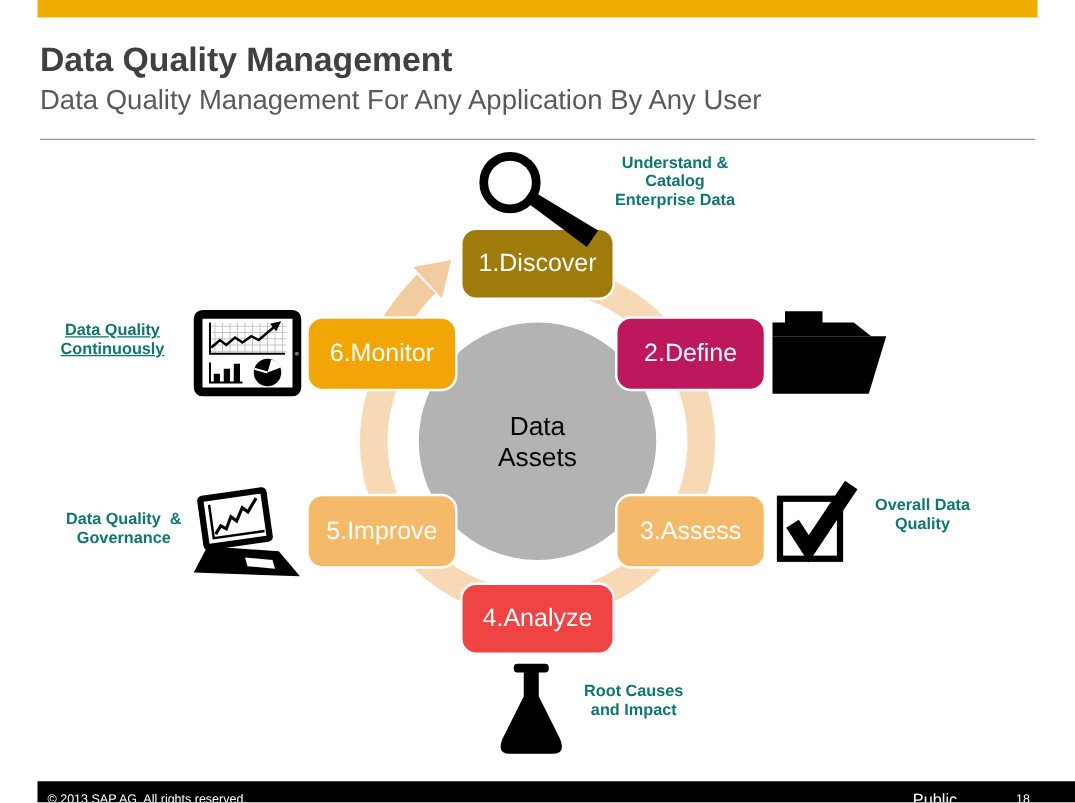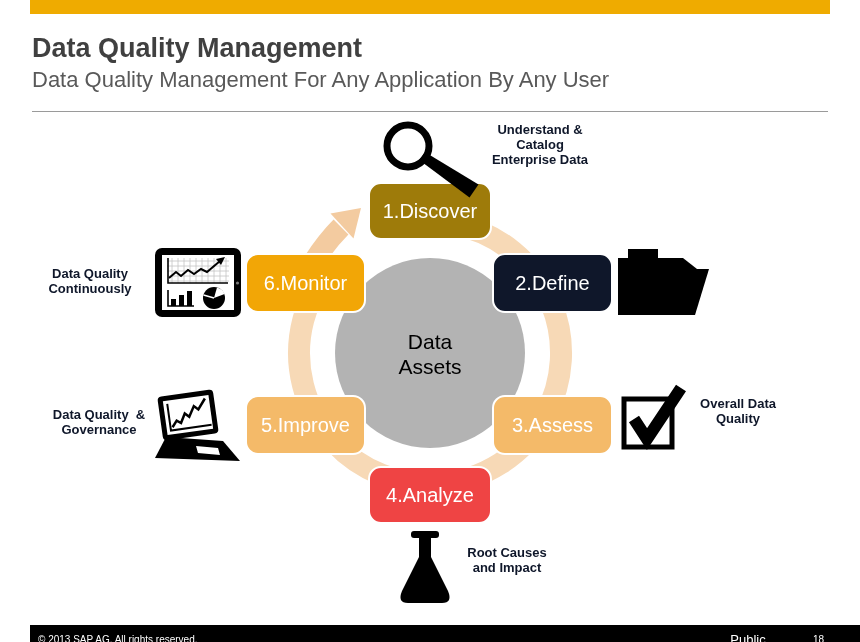--- a/index.html
+++ b/index.html
@@ -18,28 +18,28 @@
   .step { position:absolute; display:flex; align-items:center; justify-content:center;
           color:#ffffff; font-size:20px; border-radius:13px; border:2px solid #ffffff;
           box-sizing:border-box; }
   .s1 { left:368px; top:182px; width:124px; height:58px; }
   .s2 { left:492px; top:253px; width:121px; height:60px; }
   .s3 { left:492px; top:395px; width:121px; height:60px; }
   .s4 { left:368px; top:466px; width:124px; height:58px; }
   .s5 { left:245px; top:395px; width:121px; height:60px; }
   .s6 { left:245px; top:253px; width:121px; height:60px; }
 
-  .caption { position:absolute; font-size:13px; font-weight:bold; color:#0f172a;
+  .caption { position:absolute; font-size:13px; font-weight:bold; color:#0f766e;
              text-align:center; line-height:15px; white-space:pre-wrap; }
   .c1 { left:472px; top:122px; width:136px; }
   .c2 { left:697px; top:267px; width:112px; }
   .c3 { left:682px; top:396px; width:112px; }
   .c4 { left:449px; top:545px; width:116px; }
   .c5 { left:33px;  top:407px; width:132px;text-align:center; }
-  .c6 { left:25px;  top:266px; width:130px; }
+  .c6 { left:25px;  top:256px; width:130px;text-decoration:underline; }
 
   .center-label { position:absolute; left:360px; top:329px; width:140px; text-align:center;
                   font-size:21px; line-height:25px; color:#000; }
 
   .icon { position:absolute; }
   .ic-magnifier { left:380px; top:120px; }
   .ic-folder    { left:615px; top:245px; }
   .ic-checkbox  { left:618px; top:380px; }
   .ic-flask     { left:395px; top:528px; }
   .ic-laptop    { left:148px; top:385px; }
@@ -72,21 +72,21 @@
 
       <circle cx="430" cy="353" r="95" fill="#B3B3B3"></circle>
     </svg>
 
     <div class="center-label">
       <div>Data</div>
       <div>Assets</div>
     </div>
 
     <div class="step s1" style="background-color: rgb(158, 123, 10);">1.Discover</div>
-    <div class="step s2" style="background-color: #0f172a;">2.Define</div>
+    <div class="step s2" style="background-color: #be185d;">2.Define</div>
     <div class="step s3" style="background-color: rgb(244, 186, 105);">3.Assess</div>
     <div class="step s4" style="background-color: #ef4444;">4.Analyze</div>
     <div class="step s5" style="background-color: rgb(244, 186, 105);">5.Improve</div>
     <div class="step s6" style="background-color: rgb(242, 166, 6);">6.Monitor</div>
 
     <div class="caption c1">Understand &amp;
 Catalog
 Enterprise Data</div>
     <div class="caption c3">Overall Data
 Quality</div>

